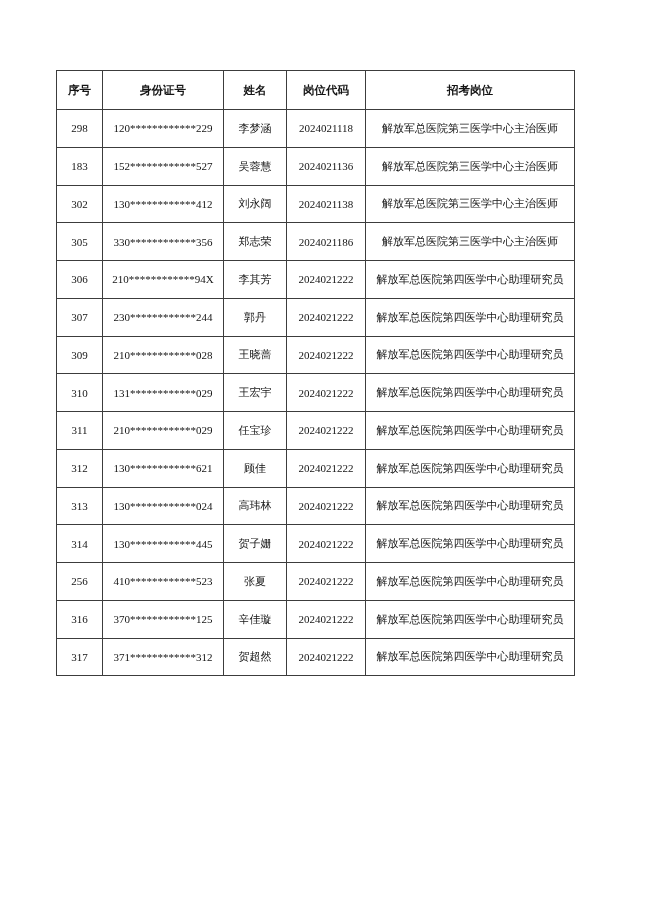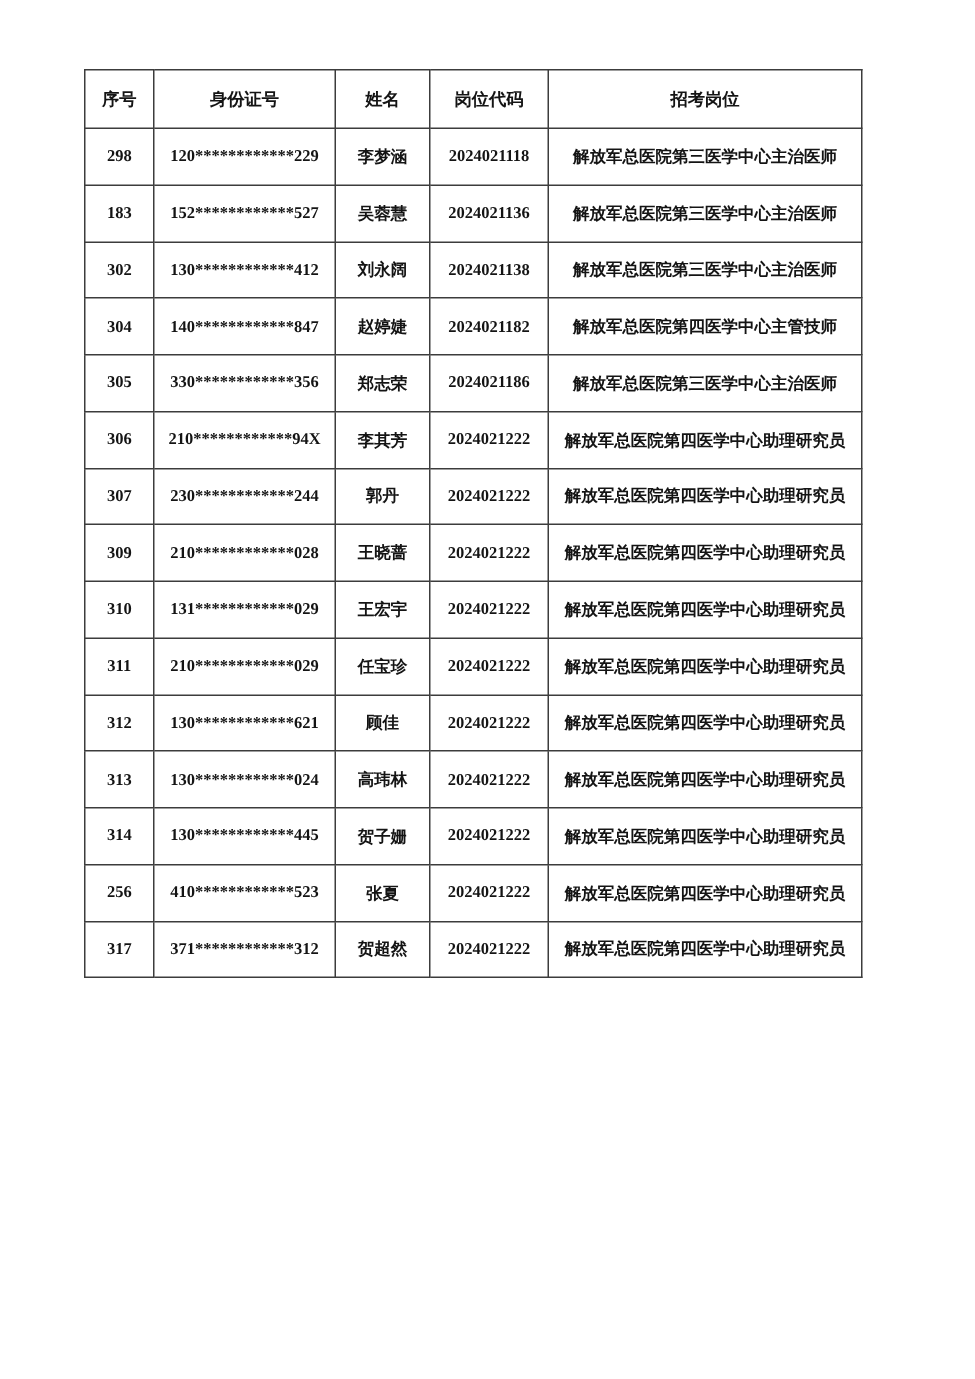--- a/index.html
+++ b/index.html
@@ -15,40 +15,40 @@
   .page {
     position: relative;
     width: 650px;
     height: 919px;
     background: var(--page-bg);
     overflow: hidden;
   }
   table.roster {
     position: absolute;
     left: 56px;
-    top: 46px;
+    top: 70px;
     width: 518px;
     border-collapse: collapse;
     table-layout: fixed;
   }
   table.roster th,
   table.roster td {
     border: 1px solid var(--border-color);
     font-family: "Liberation Serif", "DejaVu Serif", serif;
     font-size: 11px;
     color: var(--text-color);
     text-align: center;
     vertical-align: middle;
     padding: 0;
     overflow: hidden;
     white-space: nowrap;
   }
   table.roster thead tr { height: 39px; }
   table.roster thead th { font-weight: bold; font-size: 11.5px; }
-  table.roster tbody tr { height: 37.75px; font-weight: bold; }
+  table.roster tbody tr { height: 37.75px; }
   td.c-position {
     text-align: left;
     padding-left: 2px;
   }
   col.w-seq      { width: 46px; }
   col.w-id       { width: 121px; }
   col.w-name     { width: 63px; }
   col.w-code     { width: 79px; }
   col.w-position { width: 209px; }
 </style>
@@ -87,27 +87,20 @@
     <td class="c-name">吴蓉慧</td>
     <td class="c-code">2024021136</td>
     <td class="c-position">解放军总医院第三医学中心主治医师</td>
   </tr>
         <tr>
     <td class="c-seq">302</td>
     <td class="c-id">130************412</td>
     <td class="c-name">刘永阔</td>
     <td class="c-code">2024021138</td>
     <td class="c-position">解放军总医院第三医学中心主治医师</td>
-  </tr>
-        <tr>
-    <td class="c-seq">304</td>
-    <td class="c-id">140************847</td>
-    <td class="c-name">赵婷婕</td>
-    <td class="c-code">2024021182</td>
-    <td class="c-position">解放军总医院第四医学中心主管技师</td>
   </tr>
         <tr>
     <td class="c-seq">305</td>
     <td class="c-id">330************356</td>
     <td class="c-name">郑志荣</td>
     <td class="c-code">2024021186</td>
     <td class="c-position">解放军总医院第三医学中心主治医师</td>
   </tr>
         <tr>
     <td class="c-seq">306</td>
@@ -166,20 +159,27 @@
     <td class="c-position">解放军总医院第四医学中心助理研究员</td>
   </tr>
         <tr>
     <td class="c-seq">256</td>
     <td class="c-id">410************523</td>
     <td class="c-name">张夏</td>
     <td class="c-code">2024021222</td>
     <td class="c-position">解放军总医院第四医学中心助理研究员</td>
   </tr>
         <tr>
+    <td class="c-seq">316</td>
+    <td class="c-id">370************125</td>
+    <td class="c-name">辛佳璇</td>
+    <td class="c-code">2024021222</td>
+    <td class="c-position">解放军总医院第四医学中心助理研究员</td>
+  </tr>
+        <tr>
     <td class="c-seq">317</td>
     <td class="c-id">371************312</td>
     <td class="c-name">贺超然</td>
     <td class="c-code">2024021222</td>
     <td class="c-position">解放军总医院第四医学中心助理研究员</td>
   </tr>
       </tbody>
   </table>
 </div>
 

